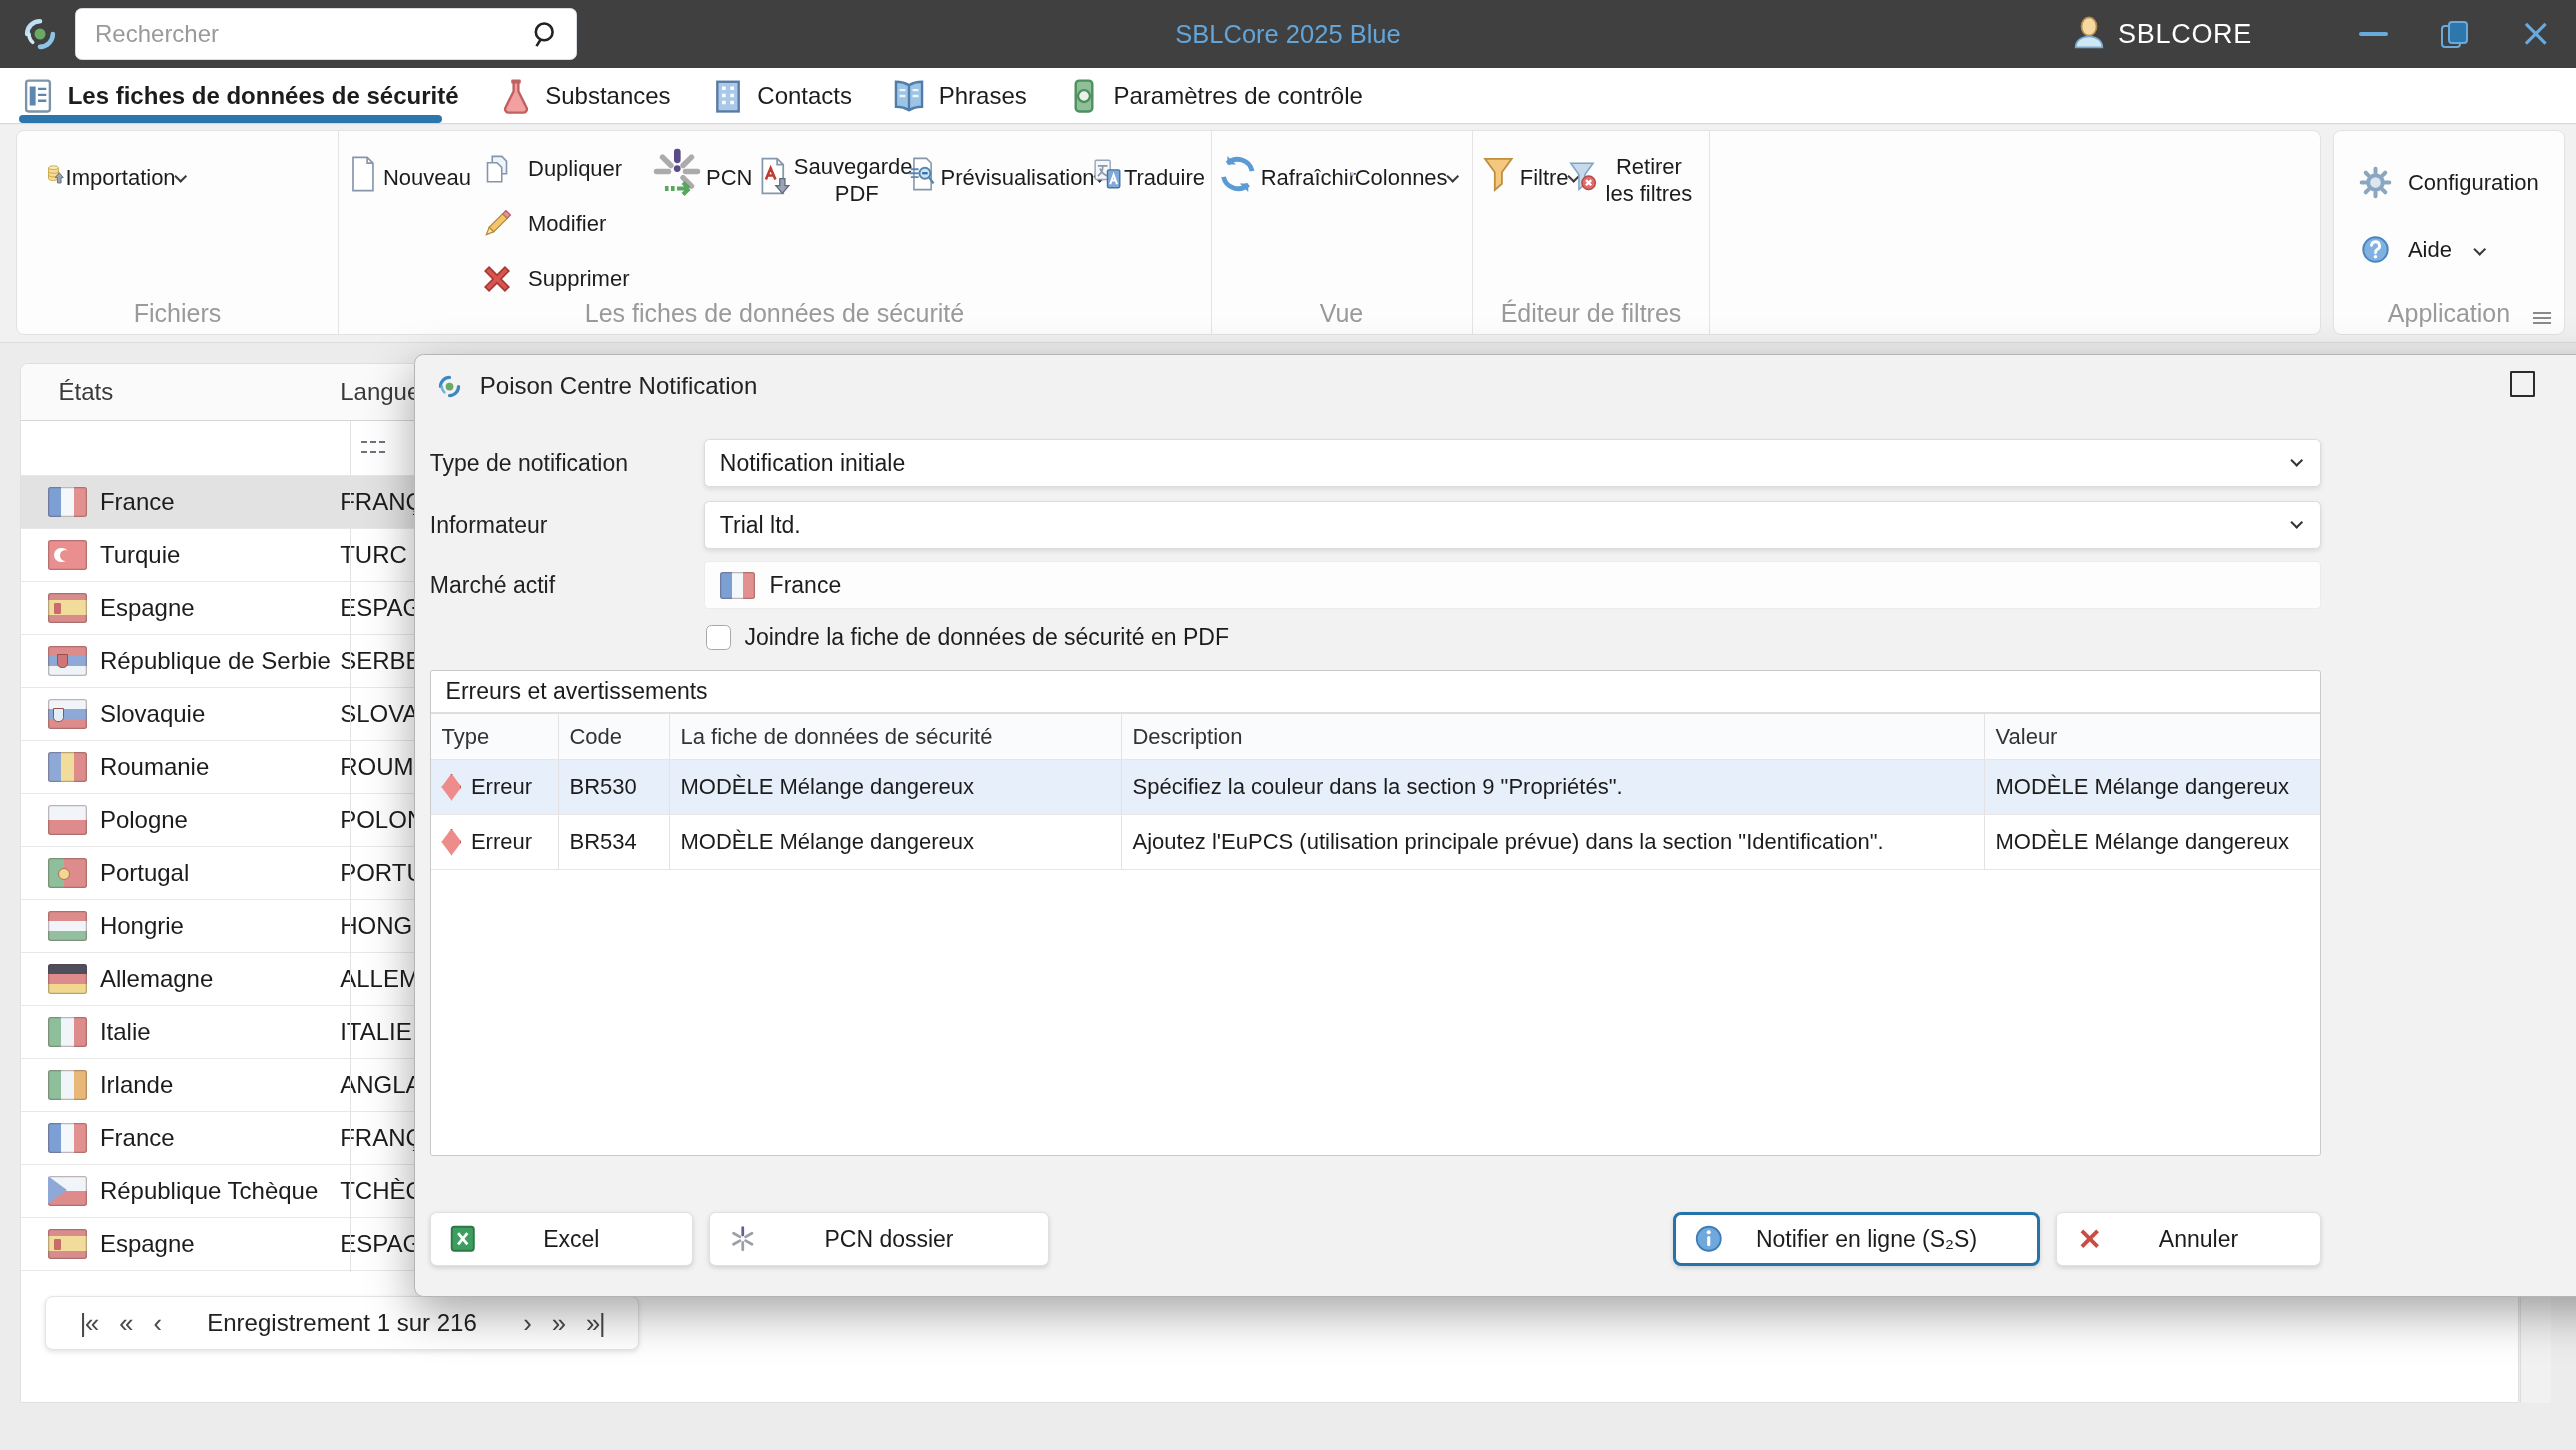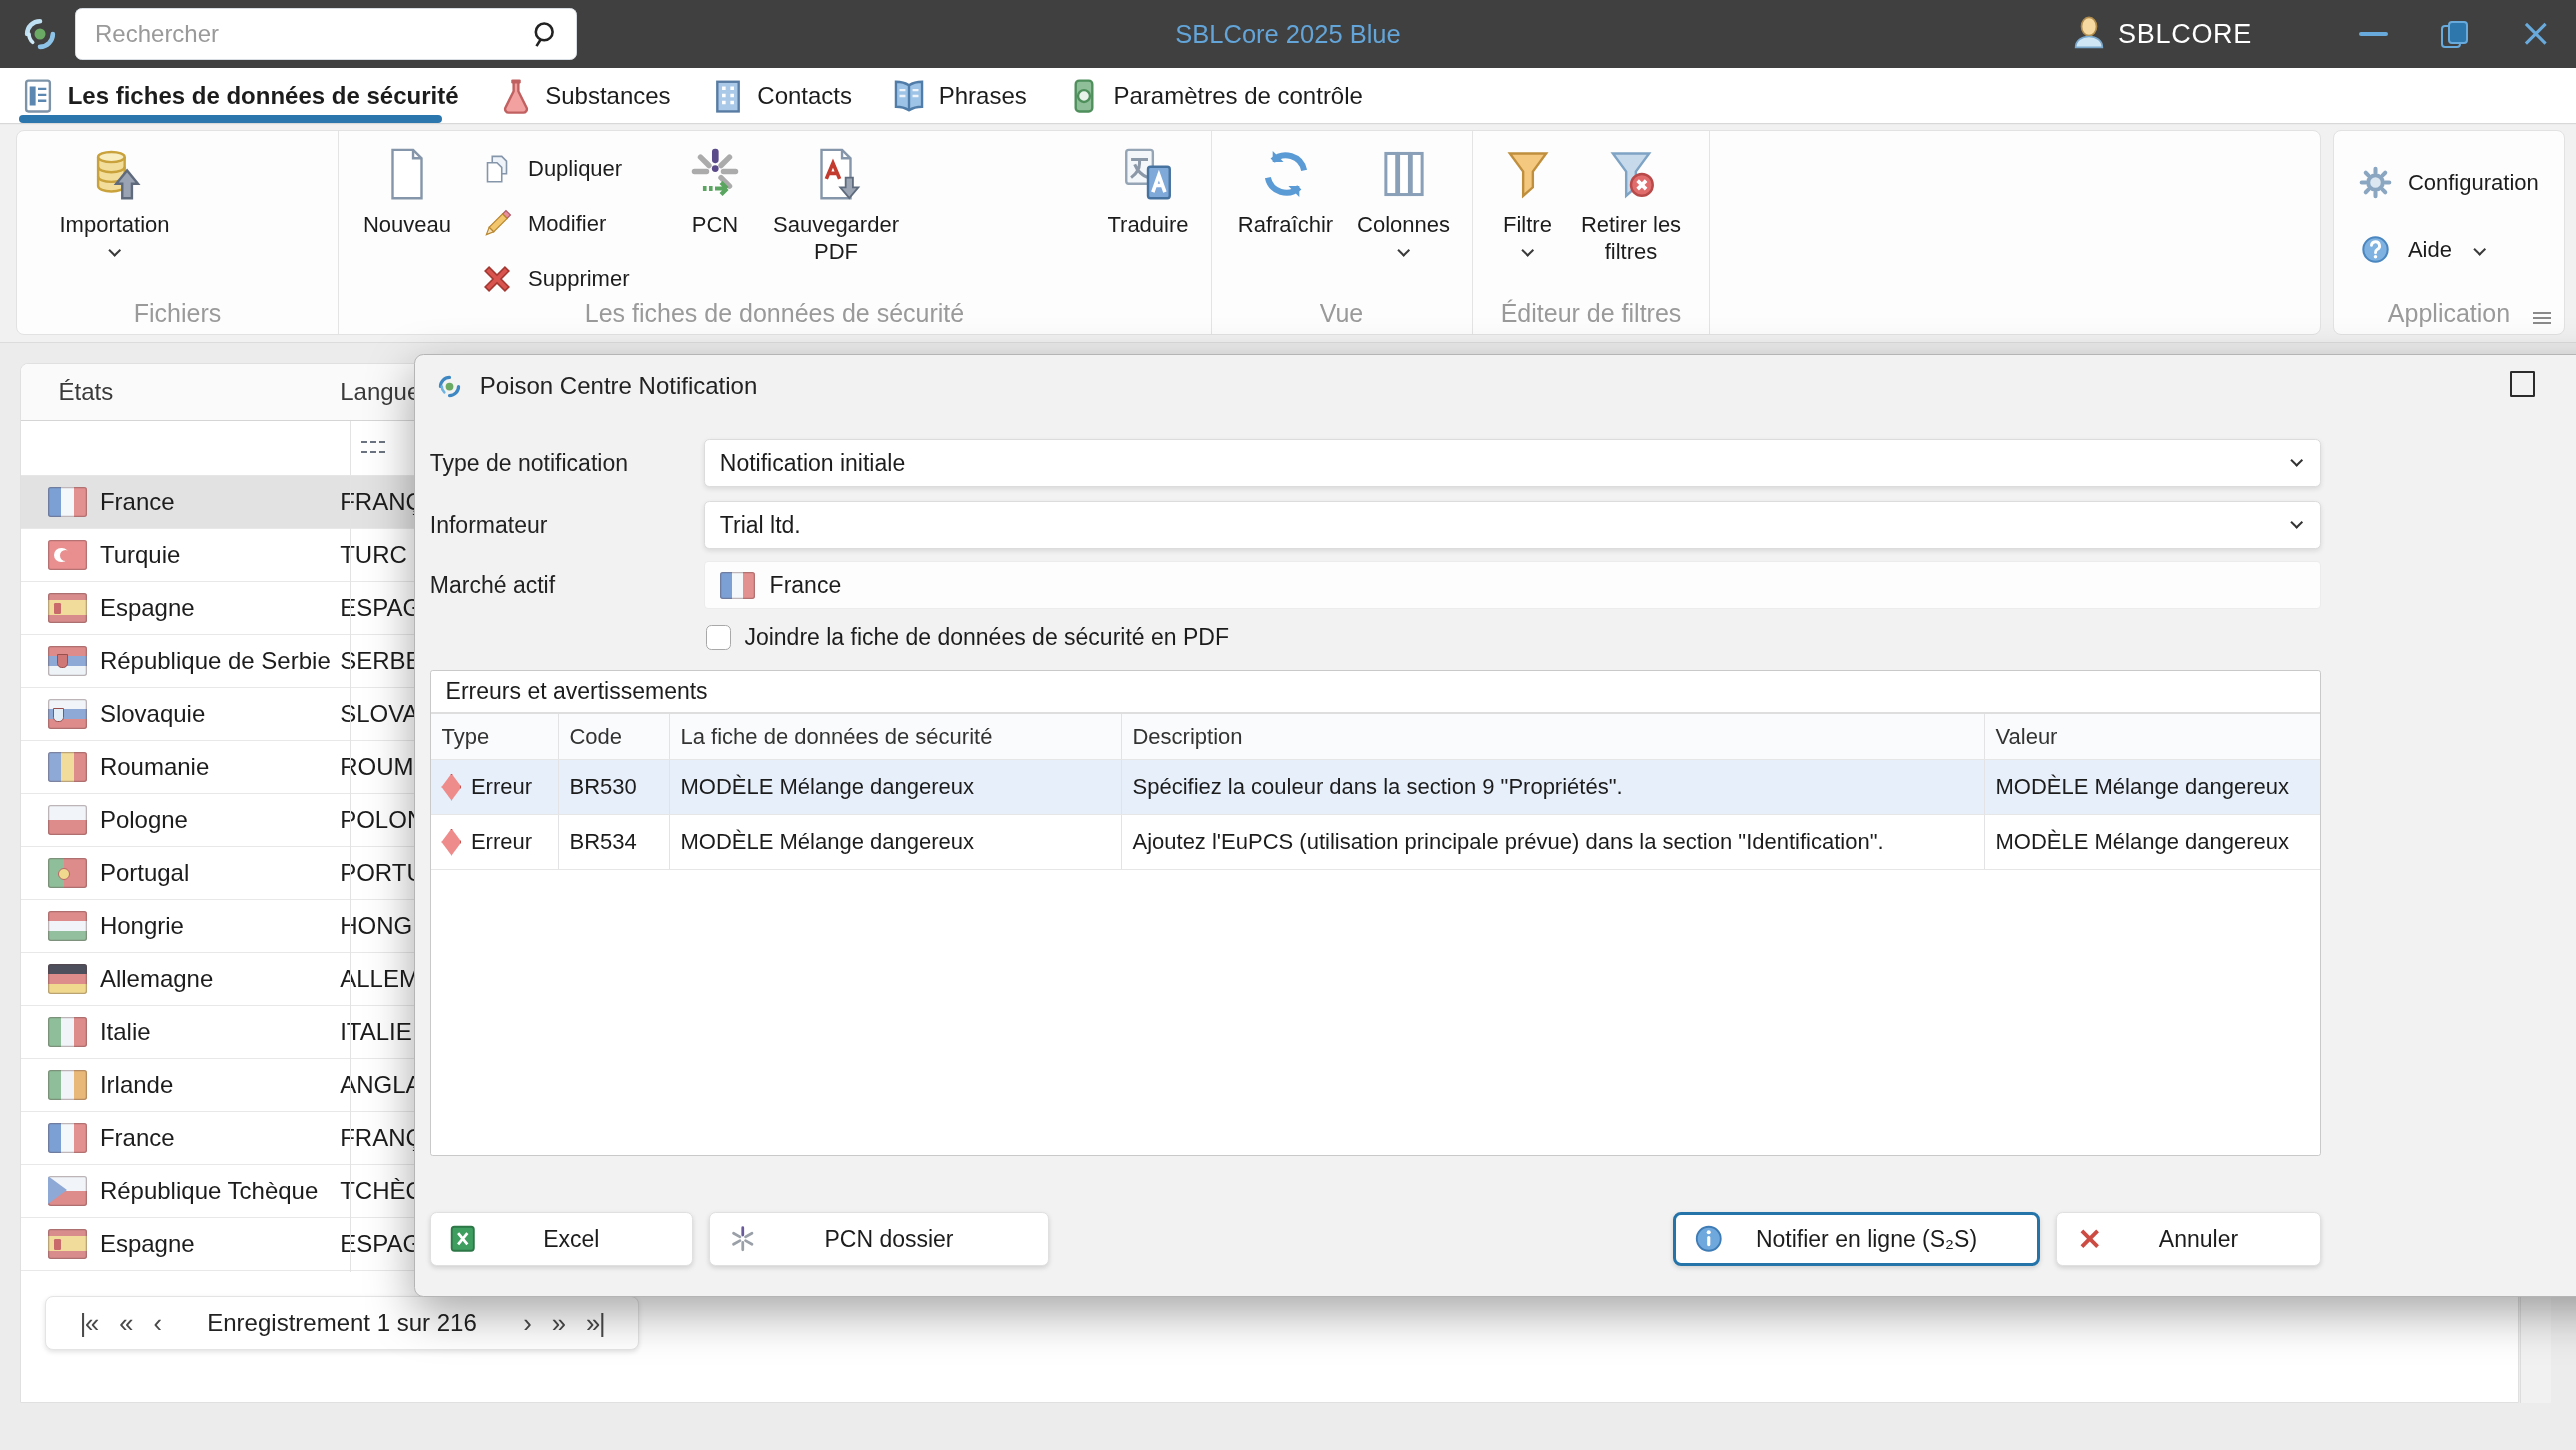--- a/index.html
+++ b/index.html
@@ -30,21 +30,21 @@
   .tab svg{width:38px;height:38px}
   .tab.active span{font-weight:bold}
   .tab-underline{position:absolute;left:19px;top:115px;width:423px;height:8px;background:#2b76ad;border-radius:4px}
 
   
   .ribbon{position:absolute;left:0;top:125px;width:2576px;height:218px;background:#f1f1f1;border-bottom:1.3px solid #dcdcdc}
   .rpanel{position:absolute;top:5.4px;height:205px;background:#fdfdfd;border:1.3px solid #e2e2e2;border-radius:8px}
   .rpanel.main{left:16px;width:2305px}
   .rpanel.app{left:2333px;width:232px}
   .rdiv{position:absolute;top:0;width:1.3px;height:100%;background:#e4e4e4}
-  .bigbtn{position:absolute;top:13.4px;display:flex;flex-direction:column;align-items:center;cursor:pointer}
+  .bigbtn{position:absolute;top:13.4px;display:flex;align-items:center;cursor:pointer}
   .bigbtn svg{width:58px;height:58px}
   .blabel{margin-top:8px;font-size:22px;line-height:27px;text-align:center;color:#1c1c1c}
   .chevi{display:inline-block;width:9.4px;height:9.4px;border-right:2.7px solid #3a3a3a;border-bottom:2.7px solid #3a3a3a;transform:rotate(45deg)}
   .bchev{margin-top:8px}
   .smallbtn{position:absolute;left:461px;display:flex;align-items:center;gap:12px;cursor:pointer}
   .smallbtn svg{width:38px;height:38px}
   .smallbtn span{font-size:22px}
   .glabel{position:absolute;bottom:6.7px;font-size:25px;color:#9a9a9a;text-align:center}
   .approw{position:absolute;left:21.5px;display:flex;align-items:center;gap:13.4px;cursor:pointer;font-size:22px}
   .approw svg{width:39px;height:39px}
@@ -277,20 +277,31 @@
     </div>
     <div class="bigbtn" style="left:735px;width:168px">
       <svg viewBox="0 0 48 48">
         <path d="M12 4h17l7 7v33H12z" fill="#fff" stroke="#8696aa" stroke-width="2"></path>
         <path d="M29 4v7h7" fill="none" stroke="#8696aa" stroke-width="2"></path>
         <path d="M16 28l5.5-13L27 28M18.5 23.5h6" stroke="#c23b2e" stroke-width="3" fill="none"></path>
         <path d="M32 27h6v8h4.5L35 44l-7.5-9H32z" fill="#9aa4b2" stroke="#5f6b7d" stroke-width="1.5"></path>
       </svg>
       <span class="blabel">Sauvegarder PDF</span>
     </div>
+    <div class="bigbtn" style="left:886px;width:201px">
+      <svg viewBox="0 0 48 48">
+        <path d="M14 4h16l6 6v34H14z" fill="#fff" stroke="#8696aa" stroke-width="2"></path>
+        <path d="M10 18h10M8 23h12M10 28h10" stroke="#5b87b0" stroke-width="2.5"></path>
+        <circle cx="28" cy="23" r="7" fill="#cfe3f3" stroke="#5585ad" stroke-width="2.5"></circle>
+        <path d="M33 28l6 8" stroke="#5585ad" stroke-width="3"></path>
+        <path d="M24.5 23h7" stroke="#2f6ea5" stroke-width="3"></path>
+      </svg>
+      <span class="blabel">Prévisualisation</span>
+      <span class="bchev"><i class="chevi"></i></span>
+    </div>
     <div class="bigbtn" style="left:1074px;width:114px">
       <svg viewBox="0 0 48 48">
         <rect x="6" y="4" width="22" height="28" rx="2" fill="#f4f7fa" stroke="#95a5b5" stroke-width="2"></rect>
         <path d="M10 12h14M17 12v3c0 5-3 9-7 12M13 16c2 5 6 9 11 11" stroke="#8a98a8" stroke-width="2.5" fill="none"></path>
         <rect x="24" y="18" width="18" height="26" rx="2" fill="#7fa9d9" stroke="#46729f" stroke-width="2"></rect>
         <path d="M28 39l5-14 5 14M30.5 33.5h5" stroke="#fff" stroke-width="3" fill="none"></path>
       </svg>
       <span class="blabel">Traduire</span>
     </div>
     <span class="glabel" style="left:321px;width:873px">Les fiches de données de sécurité</span>

